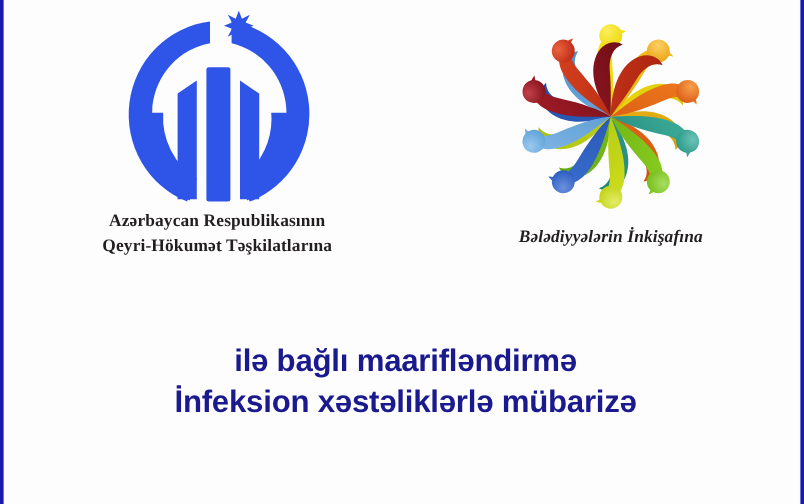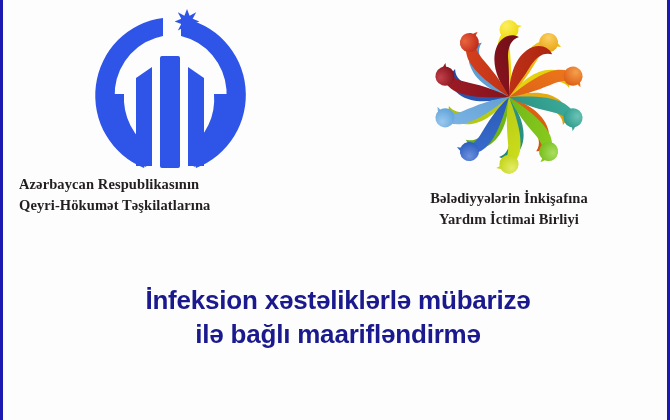--- a/index.html
+++ b/index.html
@@ -29,23 +29,24 @@
     position: absolute;
     top: 0;
     left: 0;
     width: 670px;
     height: 250px;
   }
 
   
   .left-block {
     position: absolute;
-    left: 16px;
+    left: 28px;
     top: 6px;
     width: 300px;
+    text-align: center;
   }
   .emblem-left-wrap {
     width: 300px;
     height: 168px;
     display: flex;
     align-items: center;
     justify-content: center;
   }
   .org-name-left {
     font-family: "Liberation Serif", serif;
@@ -57,20 +58,21 @@
   }
   .org-name-left div { white-space: nowrap; }
 
   
   .right-block {
     position: absolute;
     left: 356px;
     top: 6px;
     width: 300px;
     text-align: center;
+    font-style: italic;
   }
   .emblem-right-wrap {
     width: 300px;
     height: 182px;
     display: flex;
     align-items: center;
     justify-content: center;
   }
   .org-name-right {
     font-family: "Liberation Serif", serif;
@@ -317,23 +319,22 @@
                        M100 100 C 112 84 128 70 146 70 C 160 70 168 80 166 90
                        C 160 82 150 82 140 86 C 126 92 112 96 100 100 Z" fill="url(#b1)"></path>
               <circle cx="100" cy="26" r="10.5" fill="url(#h1)"></circle>
             </g>
           </g>
         </svg>
       </div>
 
       <div class="org-name-right">
         <div>Bələdiyyələrin İnkişafına</div>
-        <div>Yardım İctimai Birliyi</div>
       </div>
     </div>
   </div>
 
   <div class="headline">
+    <div>ilə bağlı maarifləndirmə</div>
     <div>İnfeksion xəstəliklərlə mübarizə</div>
-    <div>ilə bağlı maarifləndirmə</div>
   </div>
 
 </div>
 
 </body></html>

